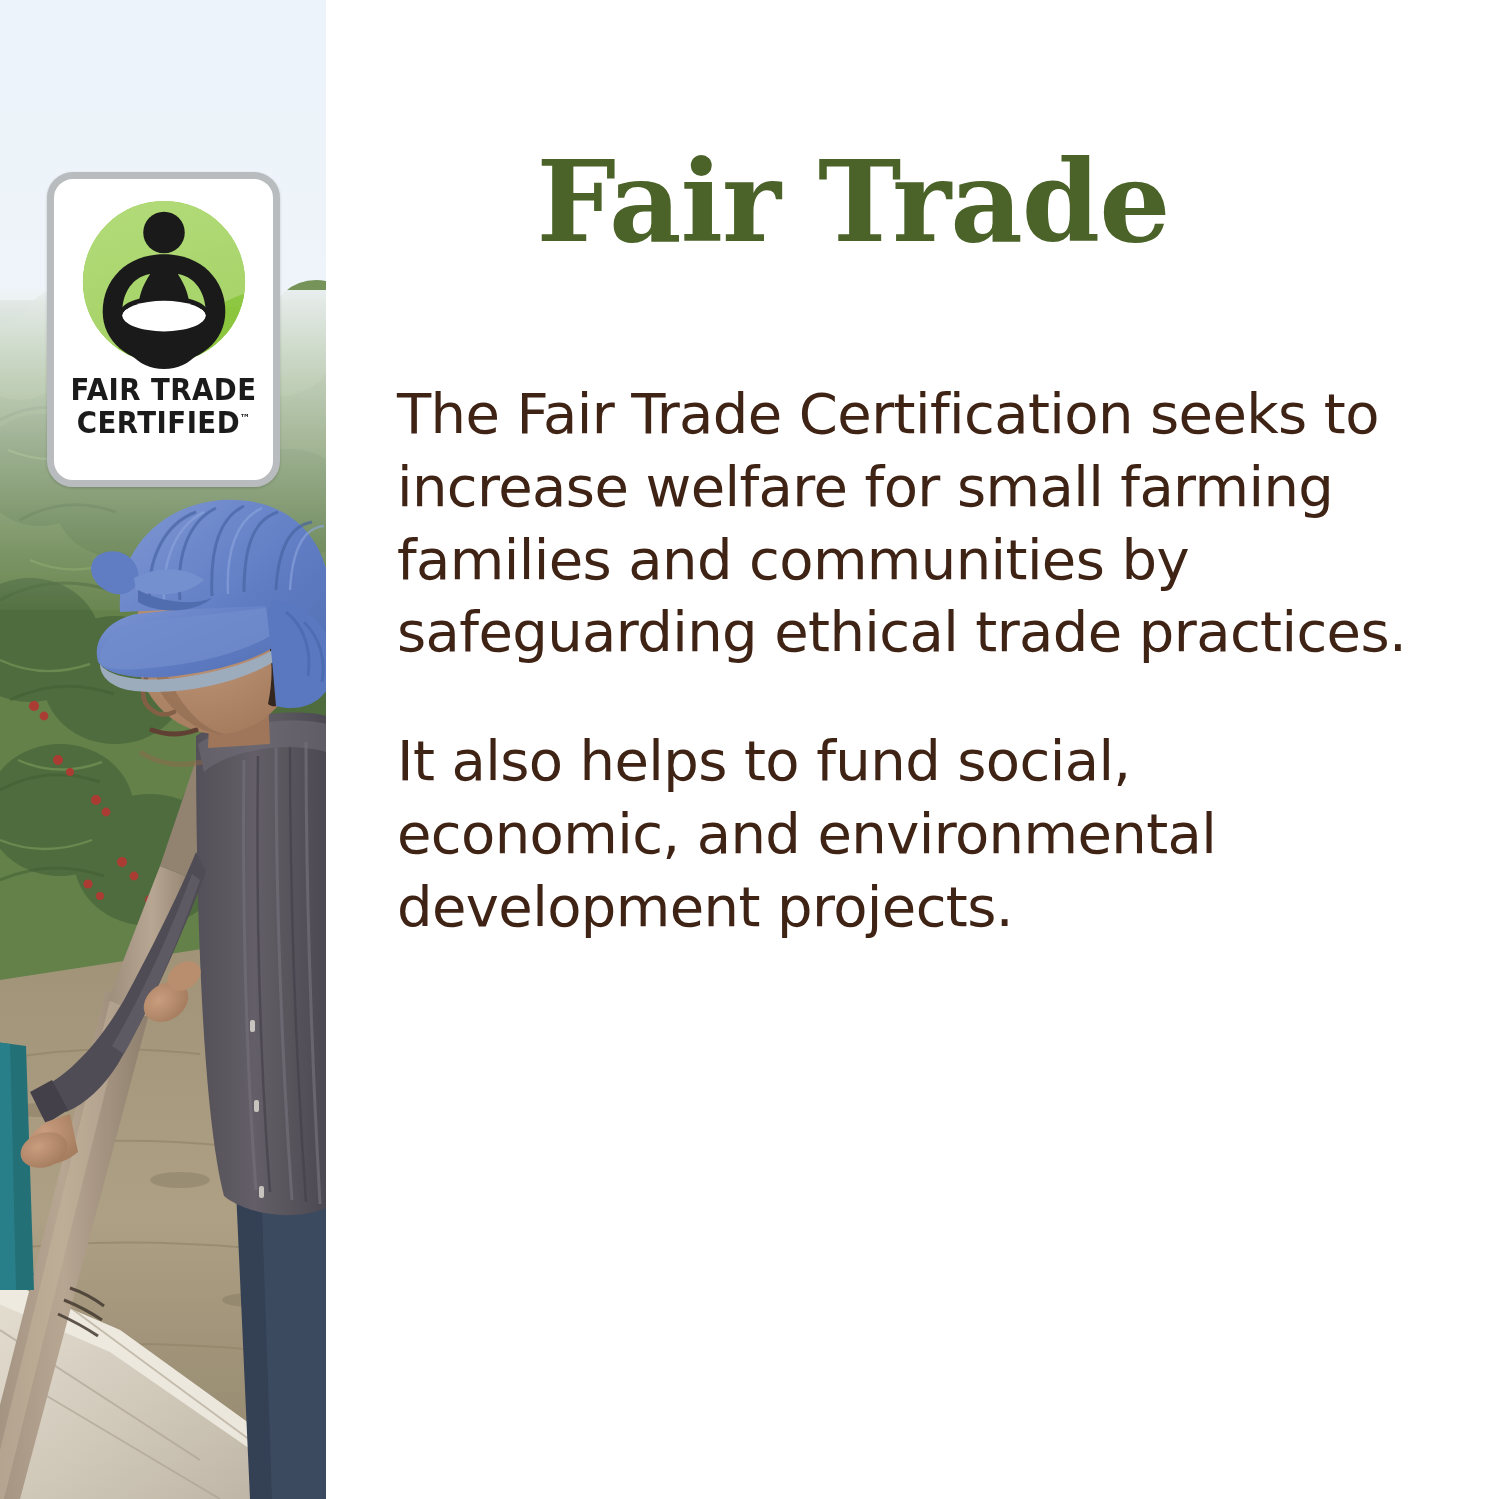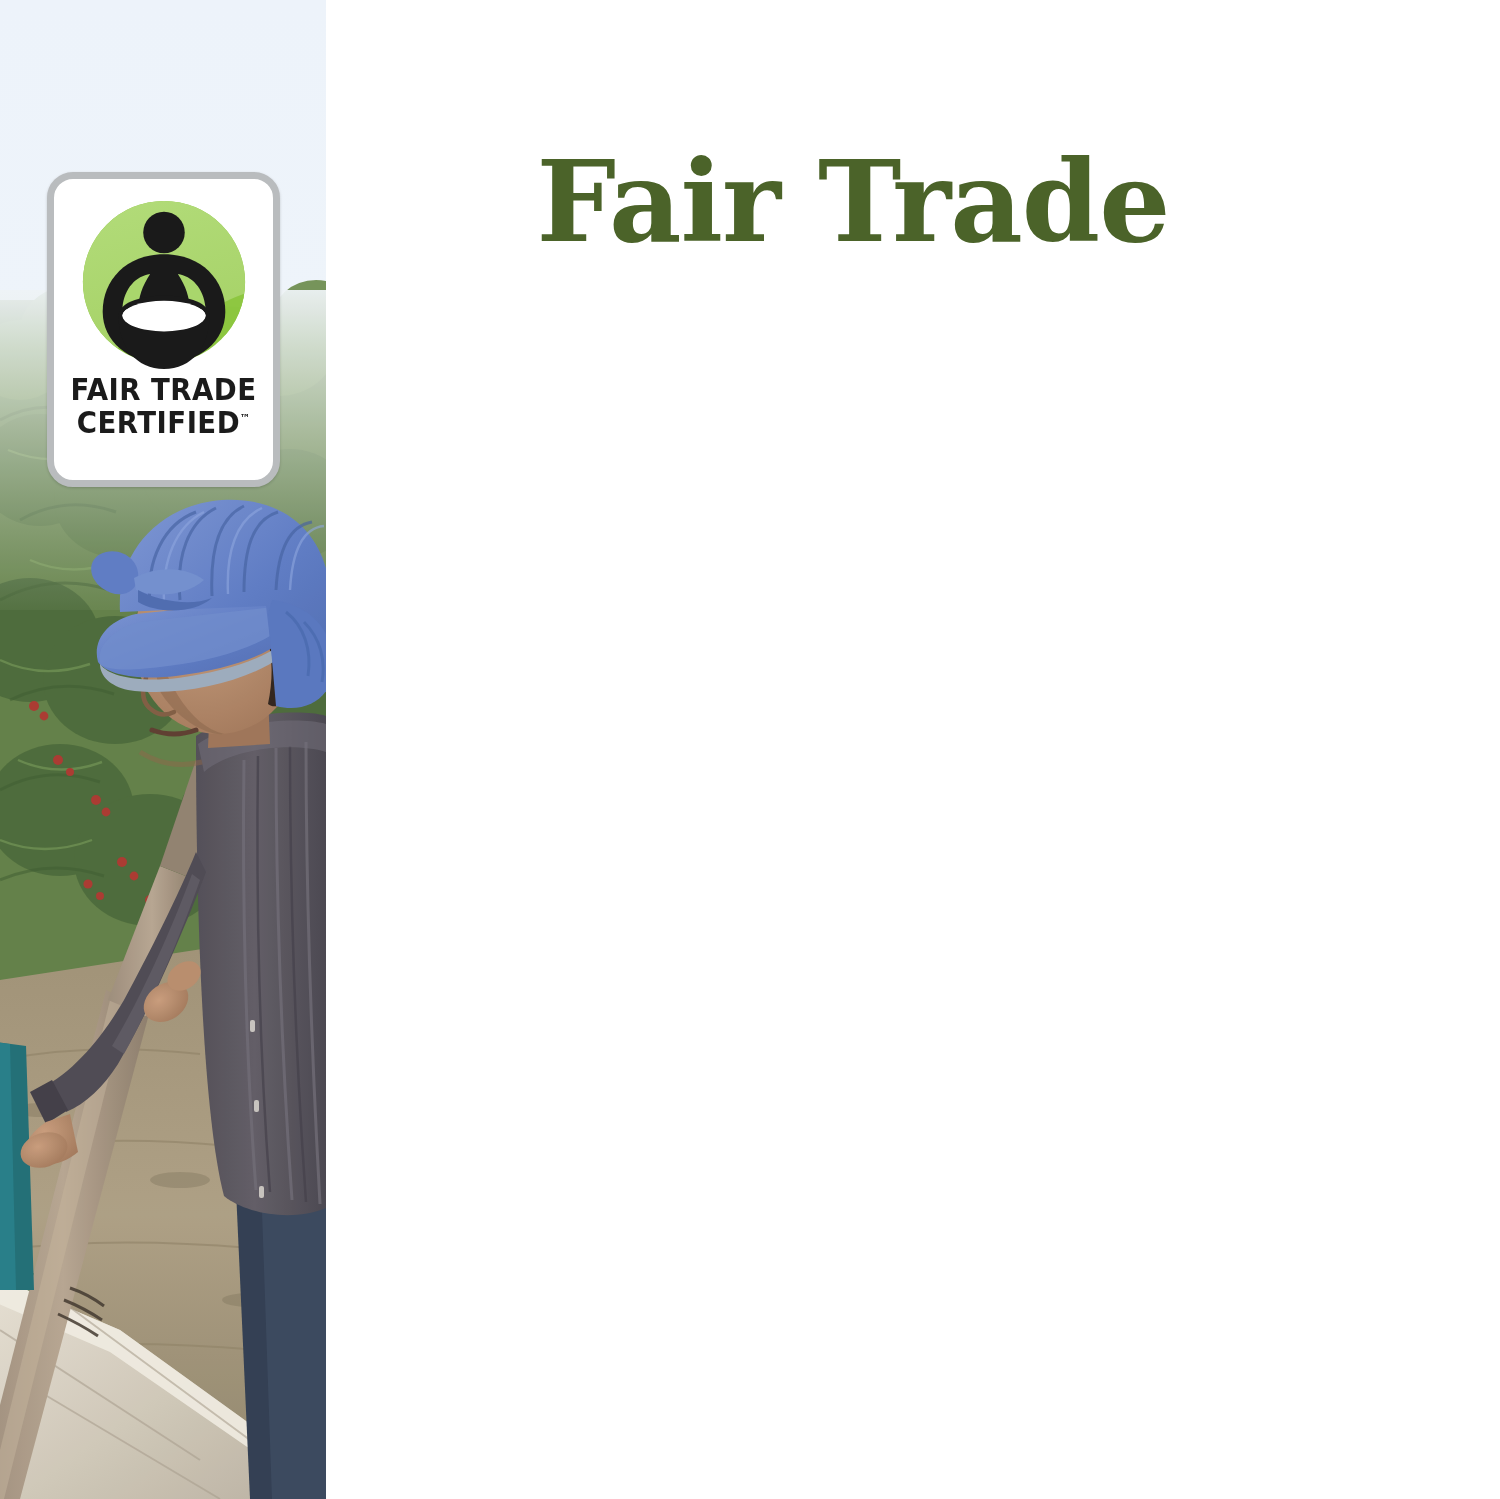--- a/index.html
+++ b/index.html
@@ -433,14 +433,18 @@
   <div class="badge-text">
     <span class="badge-line1">FAIR TRADE</span>
     <span class="badge-line2"><span>CERTIFIED</span><span class="tm">™</span></span>
   </div>
 </div>
 
 <div class="content">
 
   <h1 class="page-title">Fair Trade</h1>
 
+  <div class="body-block">
+    <p class="para">The Fair Trade Certification seeks to increase welfare for small farming families and communities by safeguarding ethical trade practices.</p>
+    <p class="para">It also helps to fund social, economic, and environmental development projects.</p>
+  </div>
 
 </div>
 
 </body></html>

